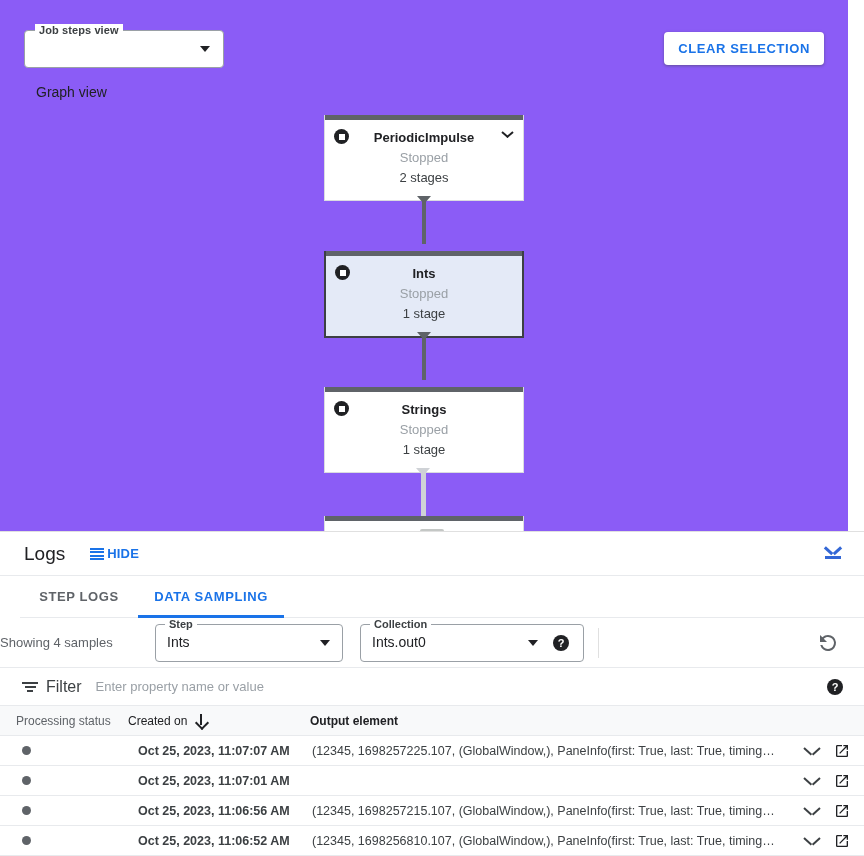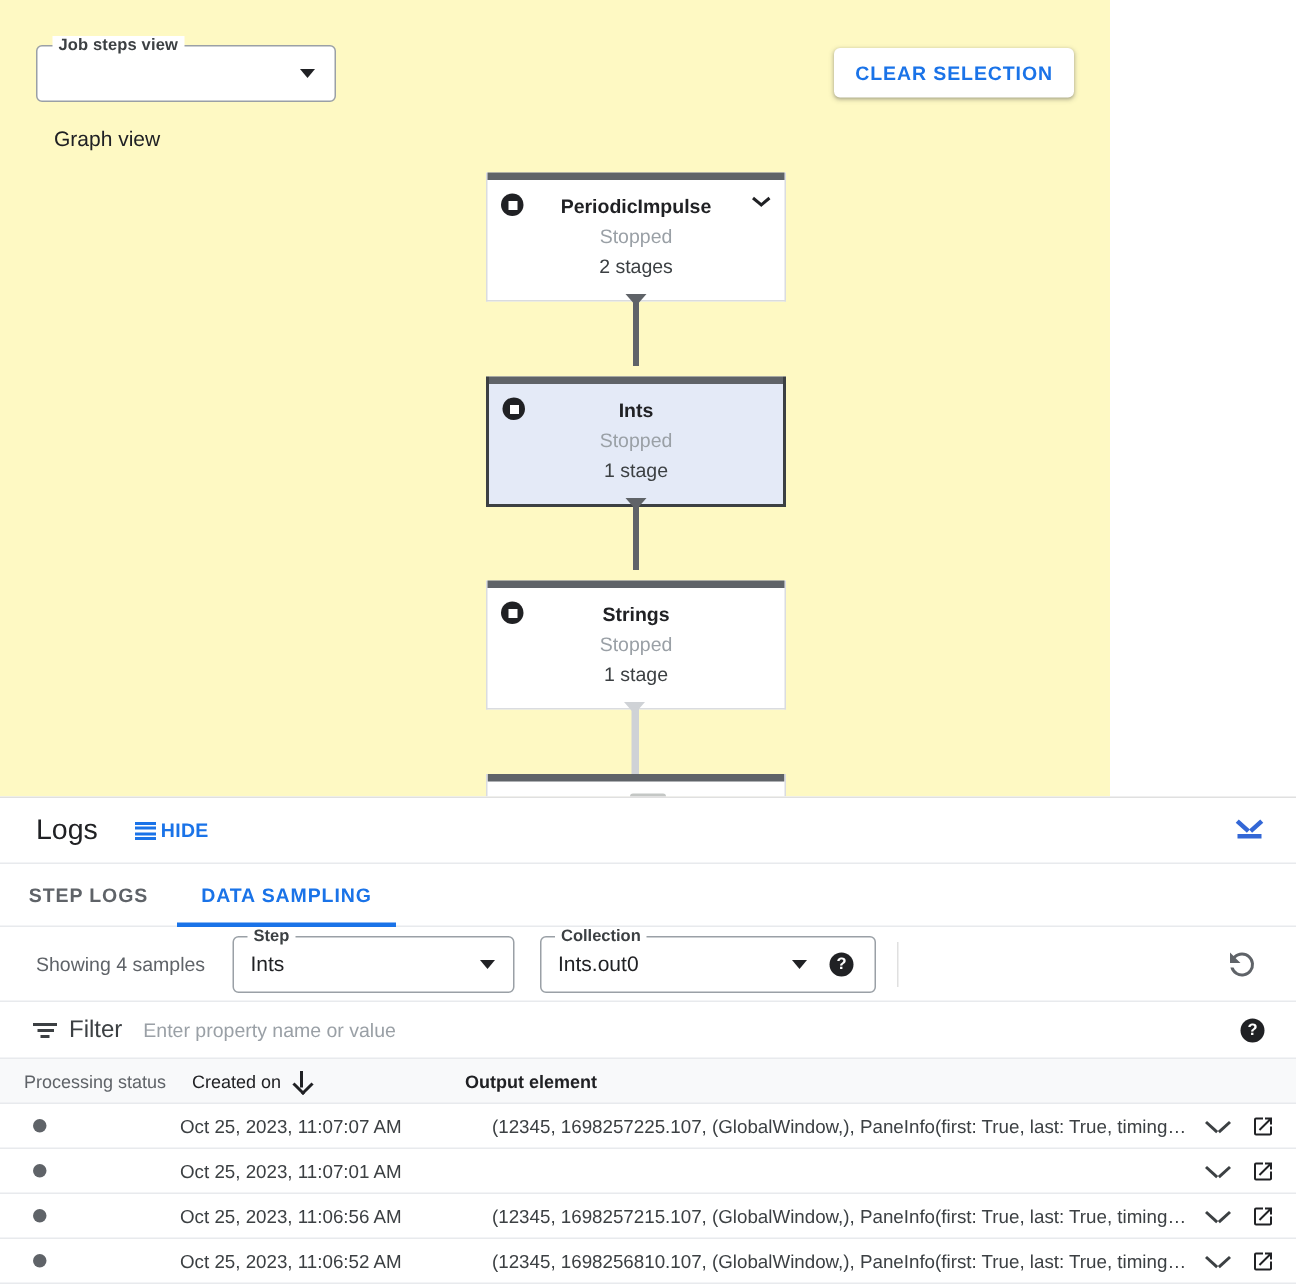--- a/index.html
+++ b/index.html
@@ -7,22 +7,22 @@
     width: 864px; height: 856px;
     font-family: "Liberation Sans", sans-serif;
     background: #fff;
     color: #202124;
     overflow: hidden;
   }
   body { position: relative; }
 
   
   #graph-pane {
-    position: absolute; left: 0; top: 0; width: 740px; height: 531px;
-    background: #fef9c3; overflow: hidden;
+    position: absolute; left: 0; top: 0; width: 848px; height: 531px;
+    background: #8b5cf6; overflow: hidden;
   }
 
   
   #job-steps-view {
     position: absolute; left: 24px; top: 30px; width: 200px; height: 38px;
     border: 1px solid #9aa0a6; border-radius: 4px; background: #fff;
   }
   #job-steps-view .legend {
     position: absolute; left: 10px; top: -7px; padding: 0 4px;
     background: #fff; font-size: 11px; font-weight: bold; color: #3c4043;
@@ -128,39 +128,39 @@
   }
   #collapse-button .cv { position: absolute; left: 5px; top: 4px; width: 16px; height: 8px; }
   #collapse-button .cv::before, #collapse-button .cv::after {
     content: ""; position: absolute; top: 0; width: 10px; height: 2.5px; background: #3367d6;
   }
   #collapse-button .cv::before { left: 0; transform: rotate(42deg); transform-origin: left center; }
   #collapse-button .cv::after  { right: 0; transform: rotate(-42deg); transform-origin: right center; }
   #collapse-button .bar { position: absolute; left: 5px; top: 14px; width: 16px; height: 2.5px; background: #3367d6; }
 
   
-  #tabs { height: 42px; border-bottom: 1px solid #e8eaed; display: flex; align-items: stretch; }
+  #tabs { height: 42px; border-bottom: 1px solid #e8eaed; display: flex; align-items: stretch; margin-left: 20px; }
   .tab {
     display: flex; align-items: center; justify-content: center;
     font-size: 13px; font-weight: bold; letter-spacing: .6px;
     color: #5f6368; cursor: pointer; position: relative;
   }
   .tab.t1 { width: 118px; }
   .tab.t2 { width: 146px; }
   .tab.active { color: #1a73e8; }
   .tab.active::after {
     content: ""; position: absolute; left: 0; right: 0; bottom: -1px; height: 3px; background: #1a73e8;
   }
 
   
   #sampling-toolbar {
     height: 50px; position: relative; border-bottom: 1px solid #e8eaed;
     display: flex; align-items: center;
   }
-  #showing-samples { margin-left: 24px; font-size: 13px; color: #5f6368; }
+  #showing-samples { font-size: 13px; color: #5f6368; }
   .ff {
     position: absolute; height: 38px; border: 1px solid #9aa0a6;
     border-radius: 4px; background: #fff;
   }
   .ff .legend {
     position: absolute; left: 9px; top: -7px; padding: 0 4px; background: #fff;
     font-size: 11px; font-weight: bold; color: #3c4043; line-height: 12px;
   }
   .ff .value { position: absolute; left: 11px; top: 9px; font-size: 14px; color: #202124; }
   .ff .caret {
@@ -215,23 +215,23 @@
     content: ""; position: absolute; left: 2px; top: 6px; width: 7px; height: 7px;
     border-right: 2px solid #202124; border-bottom: 2px solid #202124; transform: rotate(45deg);
     left: 1.5px; top: 4px; width: 8px; height: 8px;
   }
 
   .trow {
     height: 30px; display: flex; align-items: center; position: relative;
     border-bottom: 1px solid #e8eaed; font-size: 12.5px; color: #3c4043;
   }
   .trow .dot { margin-left: 22px; width: 9px; height: 9px; border-radius: 50%; background: #5f6368; }
-  .trow .created { position: absolute; left: 120px; width: 175px; }
+  .trow .created { position: absolute; left: 138px; width: 175px; font-weight: bold; }
   .trow .output {
-    position: absolute; left: 328px; width: 480px; white-space: nowrap;
+    position: absolute; left: 312px; width: 480px; white-space: nowrap;
     overflow: hidden; text-overflow: ellipsis;
   }
   .trow .rowchev { position: absolute; right: 44px; top: 11px; width: 16px; height: 9px; cursor: pointer; }
   .trow .rowchev::before, .trow .rowchev::after {
     content: ""; position: absolute; top: 0; width: 10px; height: 2px; background: #3c4043;
   }
   .trow .rowchev::before { left: 0; transform: rotate(42deg); transform-origin: left center; }
   .trow .rowchev::after  { right: 0; transform: rotate(-42deg); transform-origin: right center; }
   .trow .openew { position: absolute; right: 14px; top: 7px; width: 16px; height: 16px; cursor: pointer; }
 </style>

